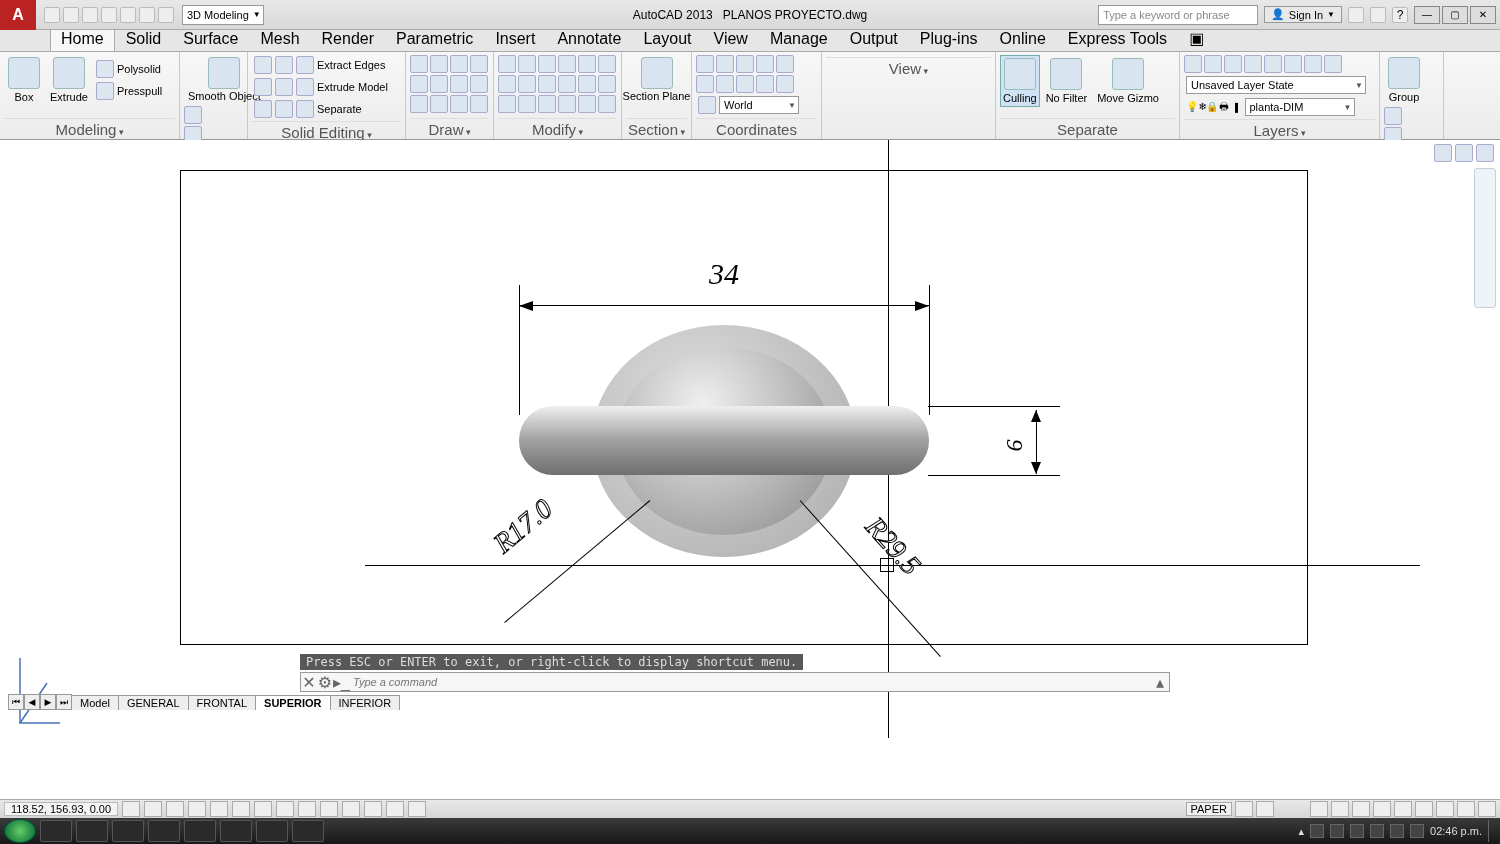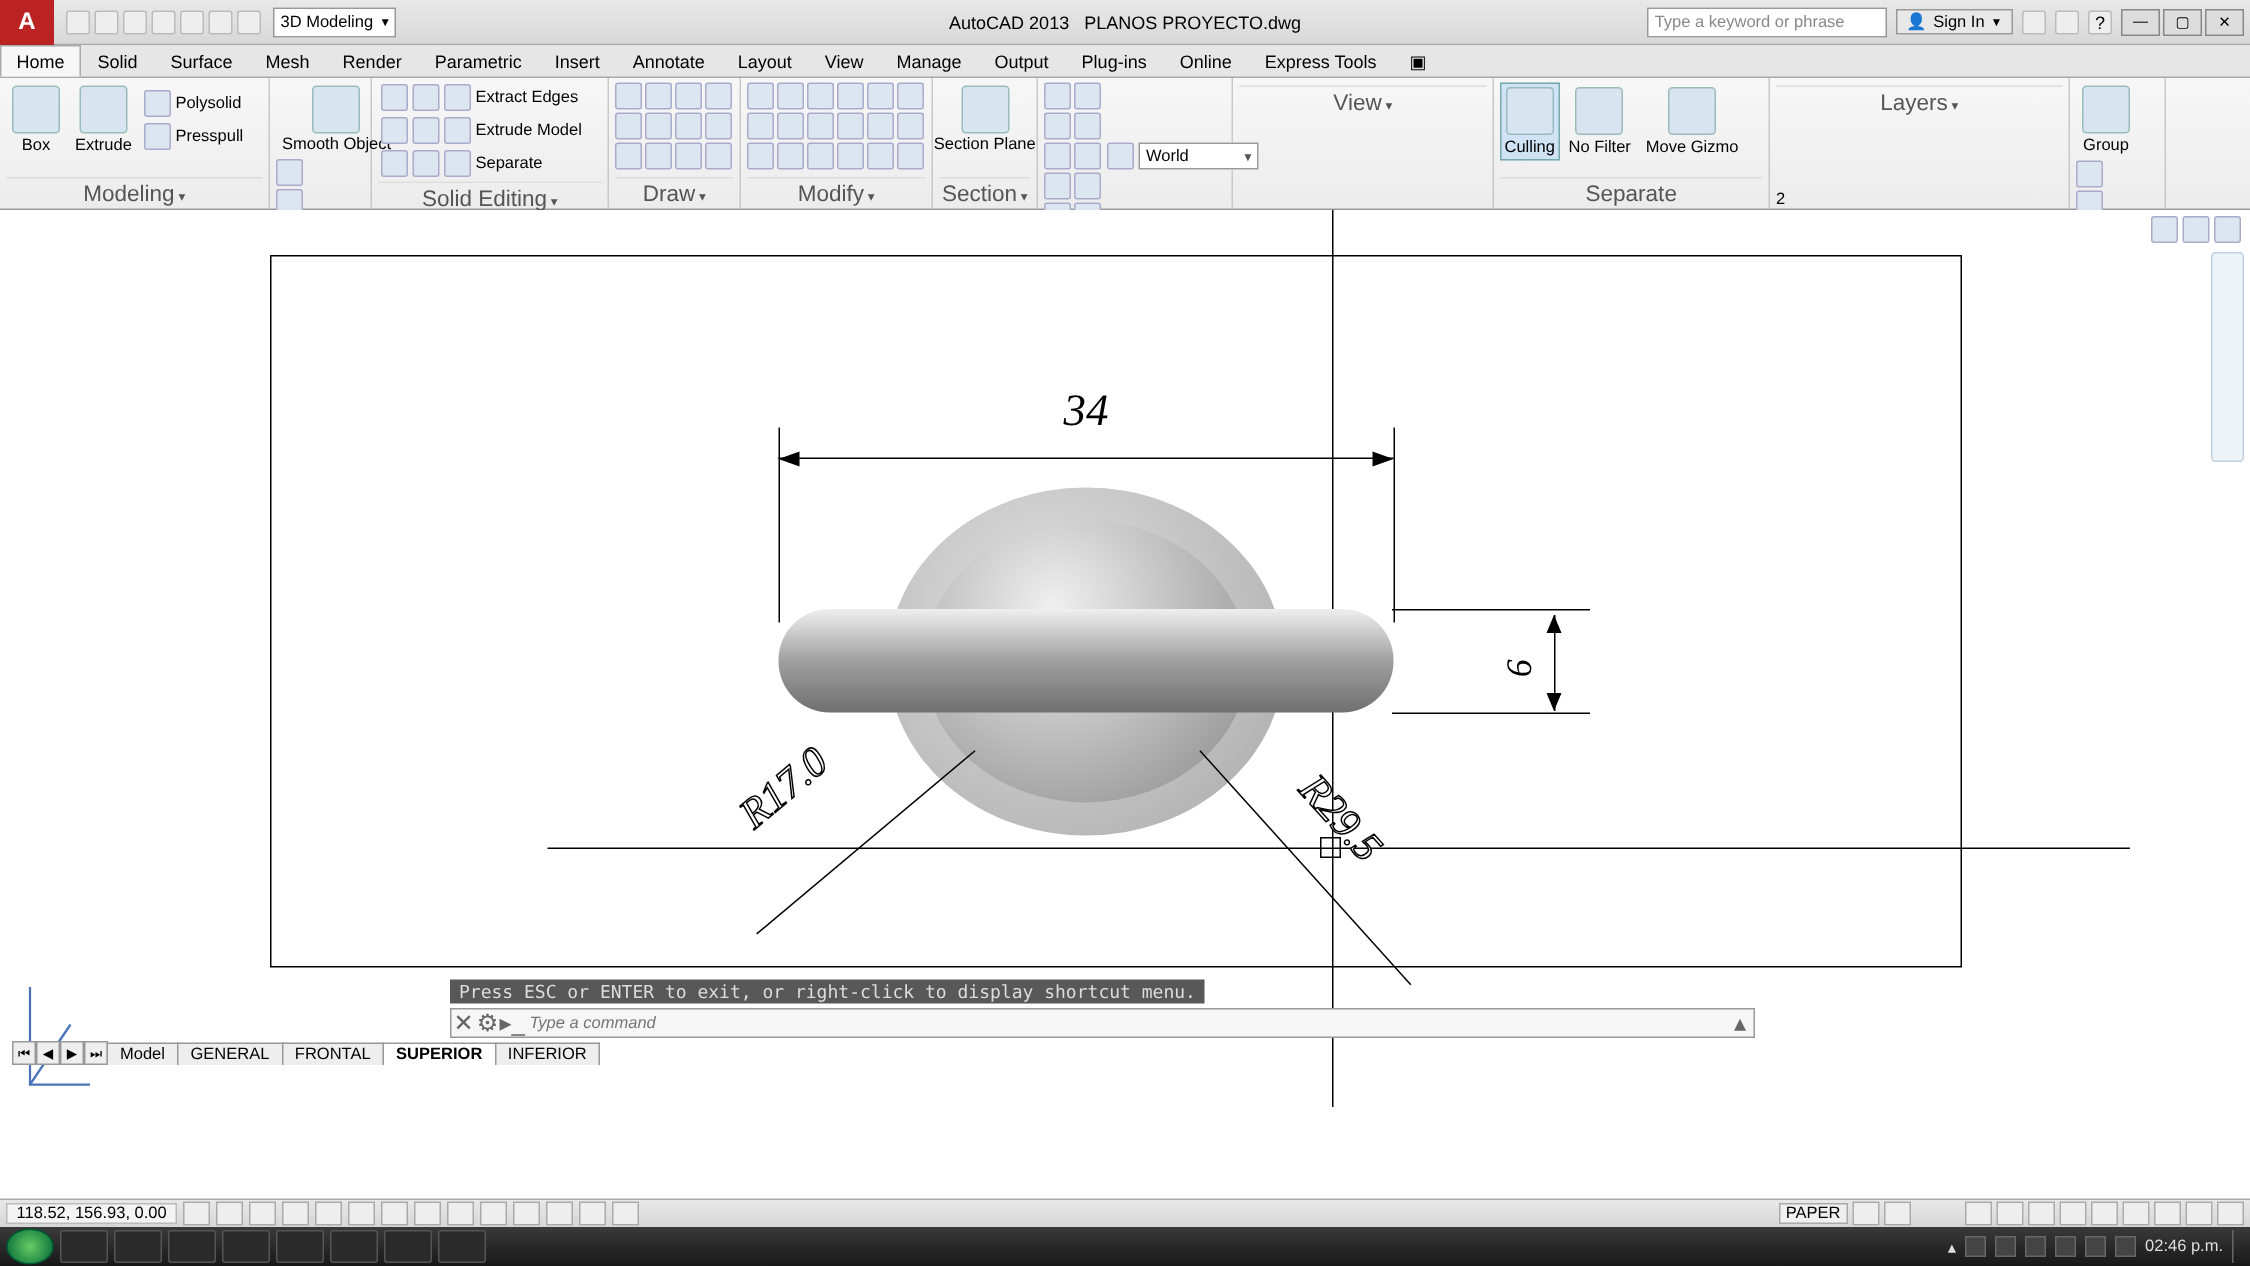--- a/index.html
+++ b/index.html
@@ -13,21 +13,21 @@
 .ws-select { margin-left:8px; border:1px solid #999; height:20px; font-size:11px; padding:0 14px 0 4px; background:#fff; display:flex; align-items:center; position:relative;}
 .ws-select::after{content:"▼"; position:absolute; right:2px; font-size:8px;}
 .title-text { position:absolute; left:50%; transform:translateX(-50%); display:flex; gap:10px;}
 .right-title { margin-left:auto; display:flex; align-items:center; gap:6px; padding-right:4px;}
 .search-box { width:160px; height:20px; border:1px solid #999; background:#fff; font-size:11px; padding:0 4px; color:#888; display:flex; align-items:center;}
 .signin { border:1px solid #999; padding:1px 6px; font-size:11px; display:flex; align-items:center; gap:4px; background:#e8e8e8;}
 .win-controls { display:flex; gap:2px;}
 .win-btn { width:26px; height:18px; border:1px solid #888; background:#ddd; font-size:10px; display:flex; align-items:center; justify-content:center;}
 
 
-.ribbon-tabs { height:22px; background:#e6e6e6; display:flex; align-items:flex-end; font-size:12px; border-bottom:1px solid #aaa;}
+.ribbon-tabs { height:22px; background:#e6e6e6; display:flex; align-items:flex-end; padding-left:50px; font-size:16px; border-bottom:1px solid #aaa;}
 .tab { padding:3px 10px; cursor:pointer; border:1px solid transparent; border-bottom:none;}
 .tab.active { background:#f7f7f7; border-color:#aaa; }
 
 
 .ribbon { height:88px; background:linear-gradient(#f7f7f7,#ececec); display:flex; border-bottom:1px solid #999; font-size:11px;}
 .panel { border-right:1px solid #c8c8c8; display:flex; flex-direction:column; justify-content:space-between; padding:3px 4px 0 4px; }
 .panel-row { display:flex; align-items:center; gap:2px; flex-wrap:wrap; }
 .panel-title { text-align:center; font-size:15px; color:#555; padding:2px 0 1px 0; border-top:1px solid #ddd; margin-top:2px; }
 .panel-title .dd::after{content:" ▾"; font-size:9px;}
 .bigbtn { display:flex; flex-direction:column; align-items:center; gap:2px; padding:2px 4px; }
@@ -269,21 +269,21 @@
 
   <div class="panel" style="width:70px">
     <div class="bigbtn">
         <div class="ic"></div>
         <span class="lbl" style="text-align:center;line-height:1">Section Plane</span>
       </div>
     <div class="panel-title"><span class="dd">Section</span></div>
   </div>
 
   <div class="panel" style="width:130px">
-    <div style="display:flex;flex-direction:row;gap:2px;">
+    <div style="display:flex;flex-direction:column;gap:2px;">
       <div class="panel-row">
           <div class="sm"></div>
           <div class="sm"></div>
           <div class="sm"></div>
           <div class="sm"></div>
           <div class="sm"></div>
         </div>
       <div class="panel-row">
           <div class="sm"></div>
           <div class="sm"></div>
@@ -317,20 +317,43 @@
         </div>
       <div class="bigbtn">
           <div class="ic"></div>
           <span class="lbl">Move Gizmo</span>
         </div>
     </div>
     <div class="panel-title"><span>Separate</span></div>
   </div>
 
   <div class="panel" style="width:200px">
+    <div style="display:flex;flex-direction:column;gap:2px;">
+      <div class="panel-row">
+          <div class="sm"></div>
+          <div class="sm"></div>
+          <div class="sm"></div>
+          <div class="sm"></div>
+          <div class="sm"></div>
+          <div class="sm"></div>
+          <div class="sm"></div>
+          <div class="sm"></div>
+        </div>
+      <div class="rowitem">
+          <div class="sel" style="width:180px">
+            <span>Unsaved Layer State</span>
+          </div>
+        </div>
+      <div class="rowitem">
+          <span style="font-size:10px">💡❄🔒🖶 ▮</span>
+          <div class="sel" style="width:110px">
+            <span>planta-DIM</span>
+          </div>
+        </div>
+    </div>
     <div class="panel-title"><span class="dd">Layers</span></div>
 2  </div>
 
   <div class="panel" style="width:64px">
     <div class="panel-row">
       <div class="bigbtn">
           <div class="ic"></div>
           <span class="lbl">Group</span>
         </div>
       <div style="display:flex;flex-direction:column;gap:2px;">

